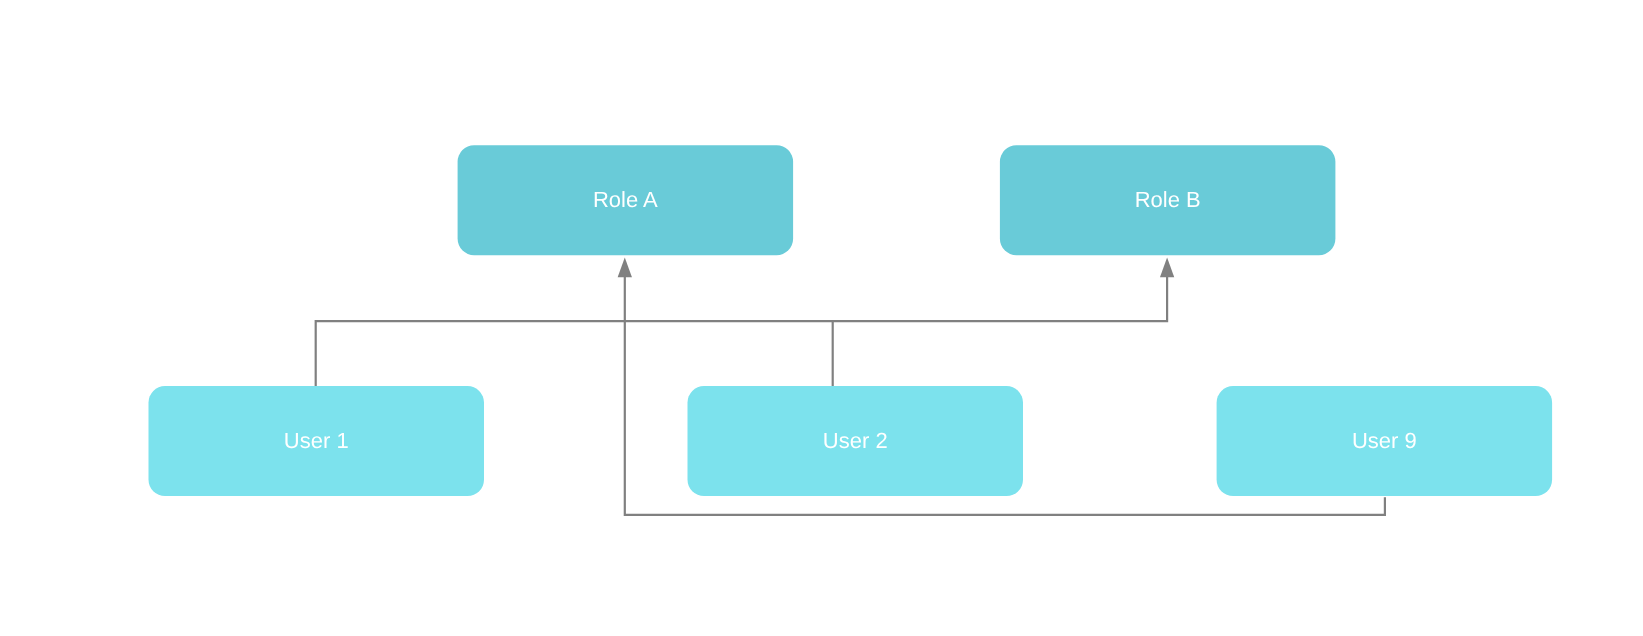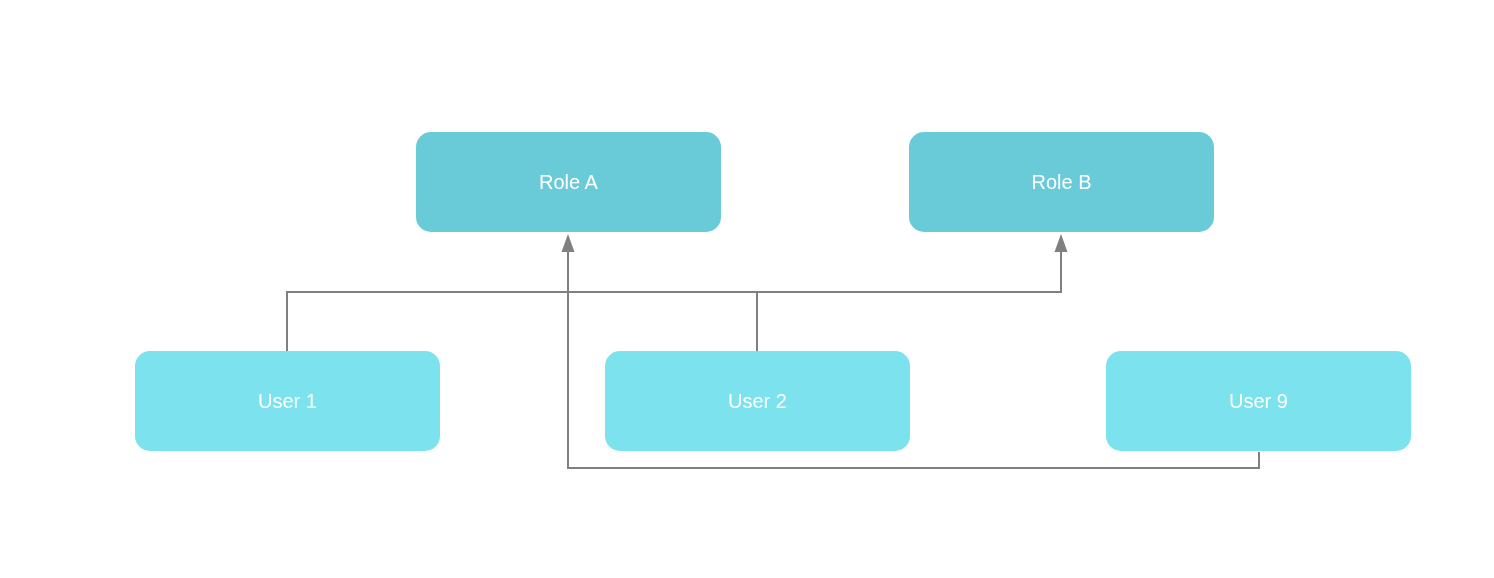--- a/index.html
+++ b/index.html
@@ -42,21 +42,21 @@
     color: #ffffff;
     font-size: 20px;
     line-height: 1;
     user-select: none;
   }
   .node.role { background: #69CBD8; }
   .node.user { background: #7CE2ED; }
   .node-role-a { left: 416px; top: 132px; }
   .node-role-b { left: 909px; top: 132px; }
   .node-user-1 { left: 135px; top: 351px; }
-  .node-user-2 { left: 605px; top: 351px; }
+  .node-user-2 { left: 625px; top: 351px; }
   .node-user-3 { left: 1106px; top: 351px; }
 </style>
 </head>
 <body>
 
 <div class="canvas">
 
   <svg class="connector-layer" viewBox="0 0 1494 578" xmlns="http://www.w3.org/2000/svg">
 
     <path class="edge" d="M 287,351 L 287,292 L 1061,292 L 1061,250"></path>

